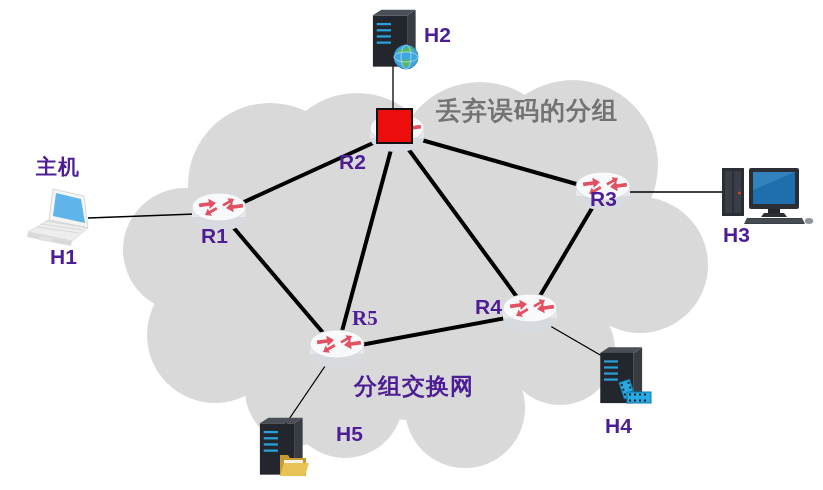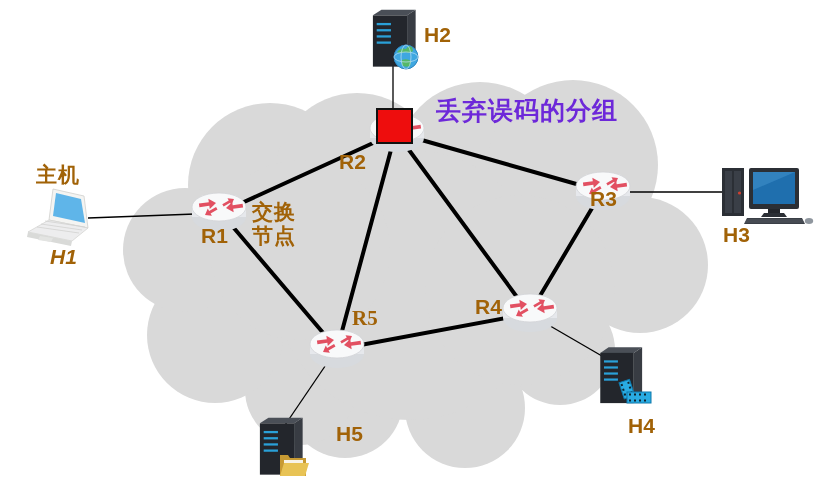--- a/index.html
+++ b/index.html
@@ -2,26 +2,26 @@
 <html><head>
 <meta charset="utf-8">
 <style>
   html,body{margin:0;padding:0;background:#fff;}
   .canvas{
     position:relative;width:823px;height:490px;background:#ffffff;overflow:hidden;
     font-family:"Liberation Sans","DejaVu Sans",sans-serif;
   }
   .canvas svg{position:absolute;left:0;top:0;}
   .lbl{
-    position:absolute;font-weight:bold;color:#a16207;font-size:21px;line-height:1.0;
+    position:absolute;font-weight:bold;color:#4c1d95;font-size:21px;line-height:1.0;
     white-space:nowrap;user-select:none;
   }
   .lbl.cn{letter-spacing:1px;}
   .net-name{font-size:23px;}
-  .drop-note{font-size:25px;color:#6d28d9;letter-spacing:1px;}
+  .drop-note{font-size:25px;color:#737373;letter-spacing:1px;}
   .two-line div{height:24px;}
 </style>
 </head>
 <body>
 
 <div class="canvas">
 
   <svg width="823" height="490" viewBox="0 0 823 490">
     <defs>
       <polygon id="arw" points="-17,-1.8 -7,-1.8 -7,-5.2 0,0 -7,5.2 -7,1.8 -17,1.8"></polygon>
@@ -165,33 +165,30 @@
     <g>
       <use href="#srv" transform="translate(277,449) scale(0.95)"></use>
       <g transform="translate(294,466)">
         <polygon points="-14,-11 -6,-11 -4,-8 12,-8 12,10 -14,10" fill="#c79a33"></polygon>
         <polygon points="-10,-6 9,-6 9,8 -10,8" fill="#f7f3e8"></polygon>
         <polygon points="-14,10 -10,-3 15,-3 11,10" fill="#e8c355"></polygon>
       </g>
     </g>
   </svg>
 
-  <div class="lbl cn" style="left:36px;top:164px;">主机</div>
-  <div class="lbl" style="left:50px;top:246px;font-style:italic;">H1</div>
+  <div class="lbl cn" style="left:36px;top:156px;">主机</div>
+  <div class="lbl" style="left:50px;top:246px;">H1</div>
   <div class="lbl" style="left:424px;top:24px;">H2</div>
   <div class="lbl" style="left:723px;top:224px;">H3</div>
-  <div class="lbl" style="left:605px;top:415px;margin-left:23px;">H4</div>
+  <div class="lbl" style="left:605px;top:415px;">H4</div>
   <div class="lbl" style="left:313px;top:423px;margin-left:23px;">H5</div>
 
   <div class="lbl" style="left:201px;top:225px;">R1</div>
   <div class="lbl" style="left:339px;top:151px;">R2</div>
   <div class="lbl" style="left:546px;top:188px;margin-left:44px;">R3</div>
   <div class="lbl" style="left:475px;top:296px;">R4</div>
   <div class="lbl" style="left:352px;top:308px;font-family:Liberation Serif, serif;">R5</div>
 
-  <div class="lbl cn two-line" style="left:252px;top:201px;">
-    <div>交换</div>
-    <div>节点</div>
-  </div>
 
+  <div class="lbl cn net-name" style="left:354px;top:375px;">分组交换网</div>
 
   <div class="lbl cn drop-note" style="left:436px;top:98px;">丢弃误码的分组</div>
 </div>
 
 </body></html>

